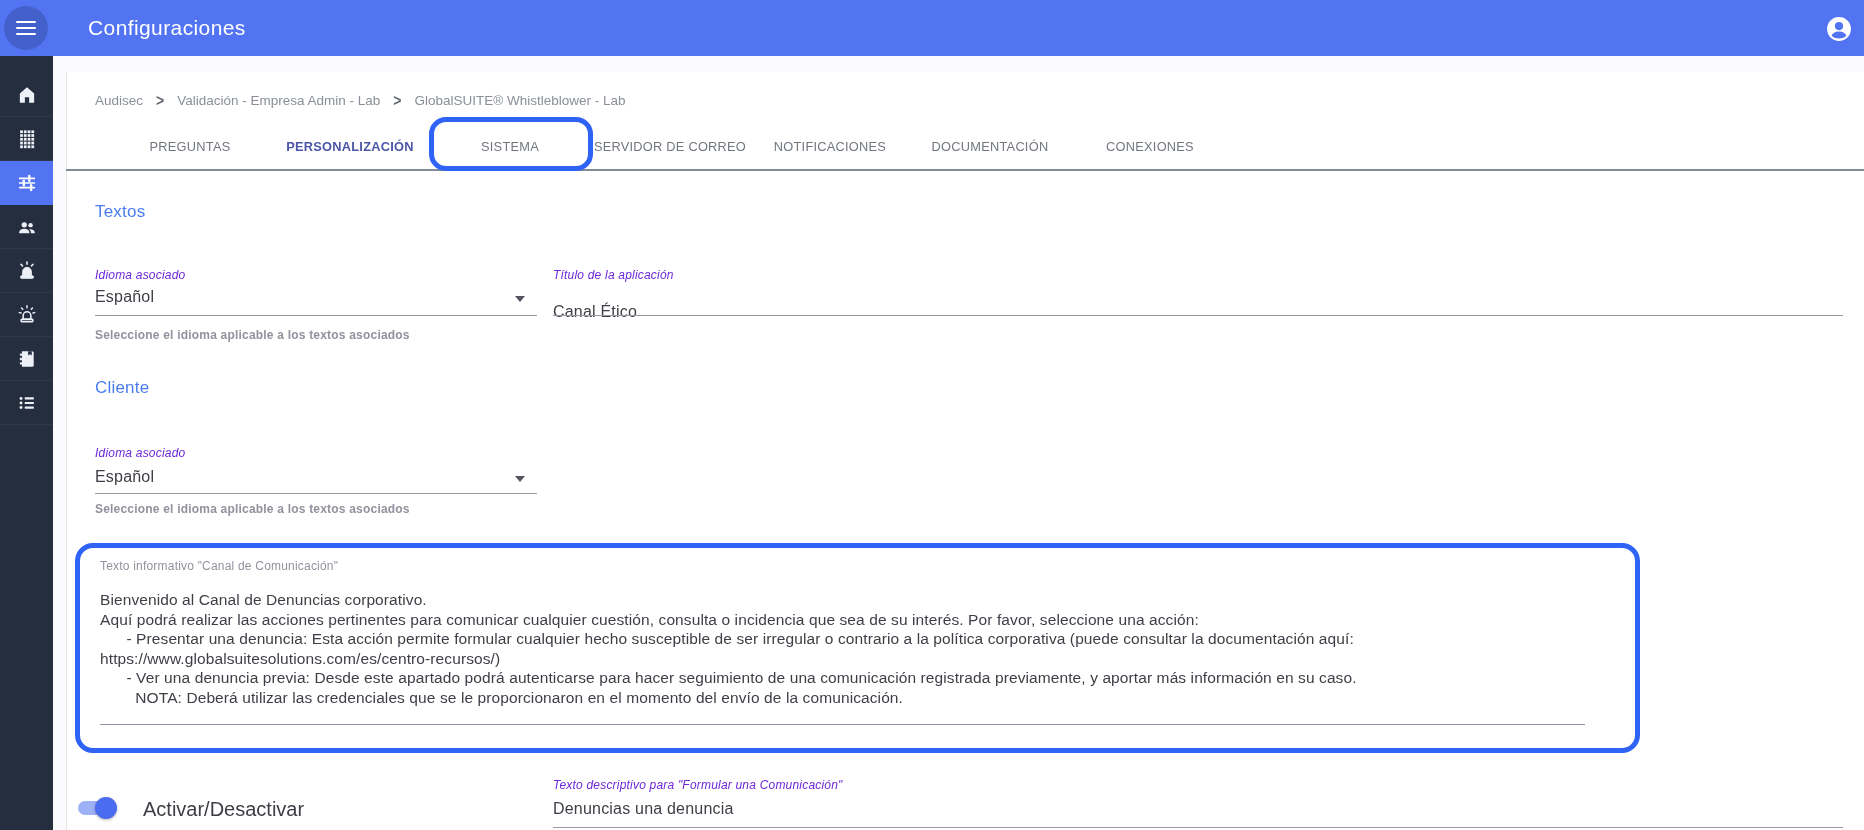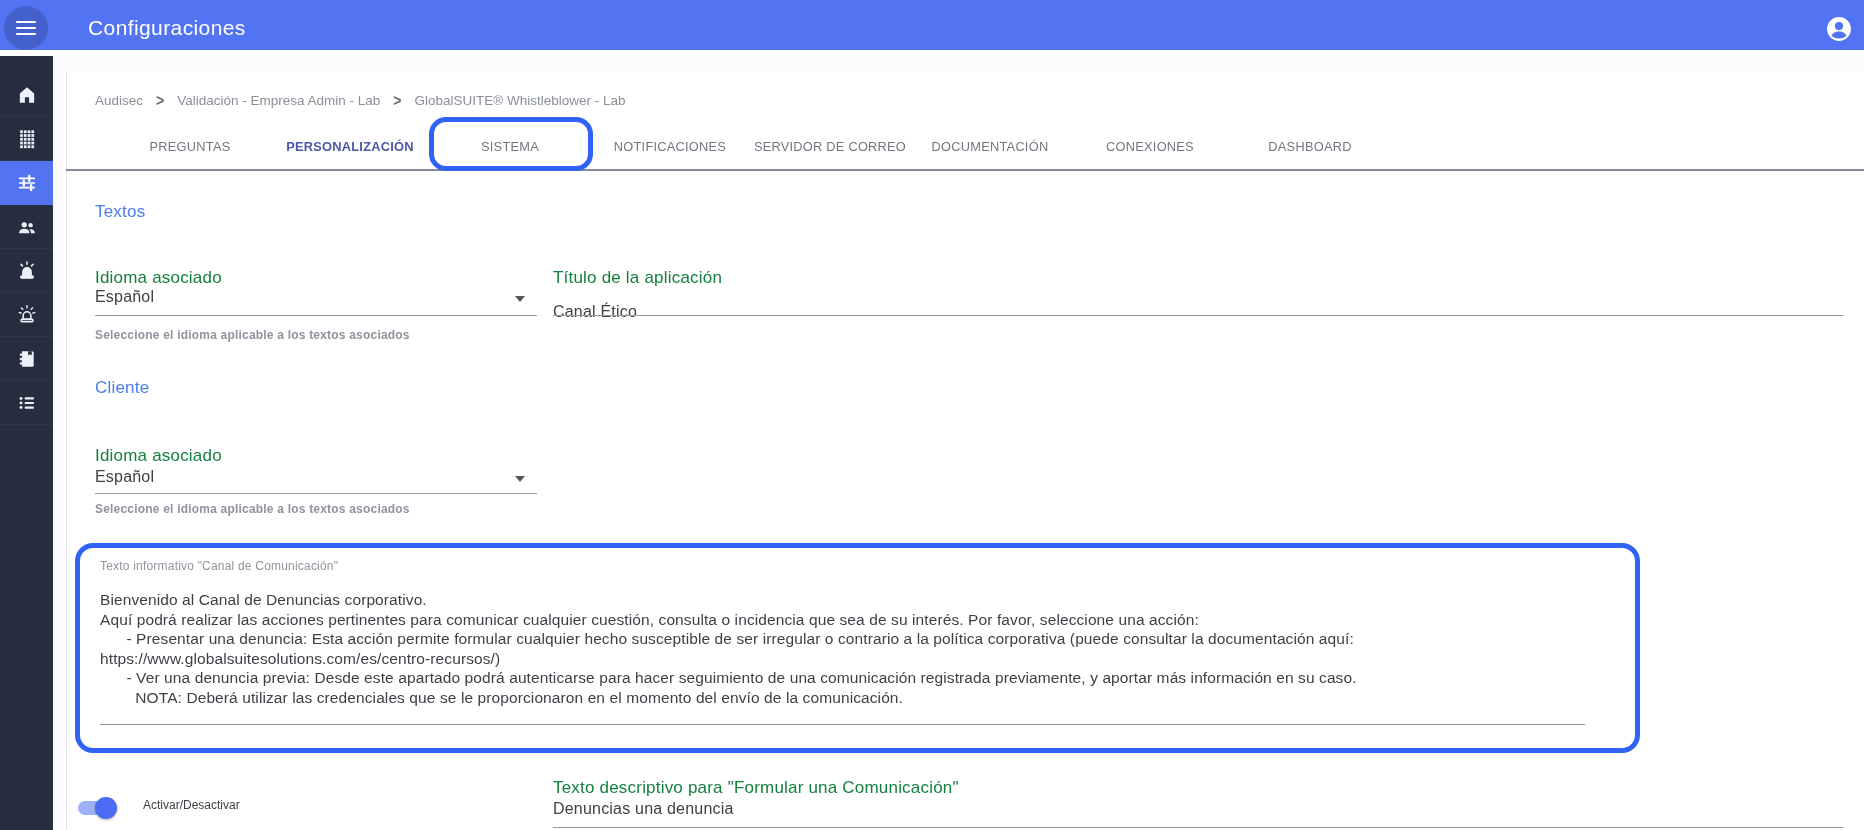--- a/index.html
+++ b/index.html
@@ -4,21 +4,21 @@
 <style>
   * { margin:0; padding:0; box-sizing:border-box; }
   html,body { background:#fff; }
   .page {
     position:relative; width:1864px; height:830px; overflow:hidden;
     font-family:"Liberation Sans", sans-serif; background:#fff;
   }
 
   
   .header {
-    position:absolute; left:0; top:0; width:1864px; height:50px;
+    position:absolute; left:0; top:0; width:1864px; height:56px;
     background:#5273f2; display:flex; align-items:center; z-index:30;
   }
   .hamburger-btn {
     position:absolute; left:4px; top:6px; width:44px; height:44px; border-radius:50%;
     background:rgba(0,0,0,0.16); display:flex; align-items:center; justify-content:center;
     cursor:pointer;
   }
   .hamburger-bars { width:20px; }
   .hamburger-bars div { height:2.4px; background:#fff; border-radius:2px; margin:3.8px 0; }
   .header-title {
@@ -57,21 +57,21 @@
   }
   .tab.active { color:#4c56a8; font-weight:700; }
   .tabs-divider { position:absolute; left:13px; top:113px; width:1798px; height:1.5px; background:#6d7789; opacity:0.85; }
   .tab-ring {
     position:absolute; left:376px; top:61px; width:164px; height:54px;
     border:5px solid #2f63f6; border-radius:17px; z-index:10; pointer-events:none;
   }
 
   .section-heading { position:absolute; font-size:17px; color:#4b7df2; font-weight:500; letter-spacing:0.2px; }
 
-  .field-label { position:absolute; font-size:17px; color:#15803d; letter-spacing:0.2px; }
+  .field-label { position:absolute; font-size:12px; color:#6d28d9; letter-spacing:0.2px;font-style:italic; }
   .field-value { position:absolute; font-size:16px; color:#3e3e46; letter-spacing:0.2px; }
   .field-underline { position:absolute; height:1px; background:#9a9aa3; }
   .field-helper { position:absolute; font-size:12px; color:#92929e; letter-spacing:0.2px;font-weight:bold; }
   .select-caret {
     position:absolute; width:0; height:0;
     border-left:5px solid transparent; border-right:5px solid transparent;
     border-top:6px solid #55555e;
   }
 
   .info-ring {
@@ -87,21 +87,21 @@
   .info-underline { position:absolute; left:20px; top:176px; width:1485px; height:1px; background:#8d939e; }
 
   .toggle {
     position:absolute; left:25px; top:745px; width:36px; height:14px; border-radius:8px;
     background:#9fb1f6; cursor:pointer;
   }
   .toggle-thumb {
     position:absolute; right:-3px; top:-4px; width:22px; height:22px; border-radius:50%;
     background:#4a6cf0; box-shadow:0 1px 3px rgba(0,0,0,0.3);
   }
-  .toggle-label { position:absolute; left:90px; top:742px; font-size:12px; color:#3e3e46; }
+  .toggle-label { position:absolute; left:90px; top:742px; font-size:20px; color:#3e3e46; }
 </style>
 </head>
 <body>
 
 <div class="page">
 
   <div class="header">
     <div class="hamburger-btn">
       <div class="hamburger-bars">
         <div></div>
@@ -235,25 +235,24 @@
       <span class="crumb-sep">&gt;</span>
       <span class="crumb">Validación - Empresa Admin - Lab</span>
       <span class="crumb-sep">&gt;</span>
       <span class="crumb">GlobalSUITE® Whistleblower - Lab</span>
     </div>
 
     <div class="tabs">
       <div class="tab">PREGUNTAS</div>
       <div class="tab active">PERSONALIZACIÓN</div>
       <div class="tab">SISTEMA</div>
+      <div class="tab">SERVIDOR DE CORREO</div>
       <div class="tab">NOTIFICACIONES</div>
-      <div class="tab">SERVIDOR DE CORREO</div>
       <div class="tab">DOCUMENTACIÓN</div>
       <div class="tab">CONEXIONES</div>
-      <div class="tab">DASHBOARD</div>
     </div>
     <div class="tab-ring"></div>
     <div class="tabs-divider"></div>
 
     <div class="section-heading" style="left:42px; top:146px;">Textos</div>
 
     <div>
       <div class="field-label" style="left:42px; top:212px;">Idioma asociado</div>
       <div class="field-value" style="left:42px; top:232px;">Español</div>
       <div class="select-caret" style="left:462px; top:240px;"></div>

